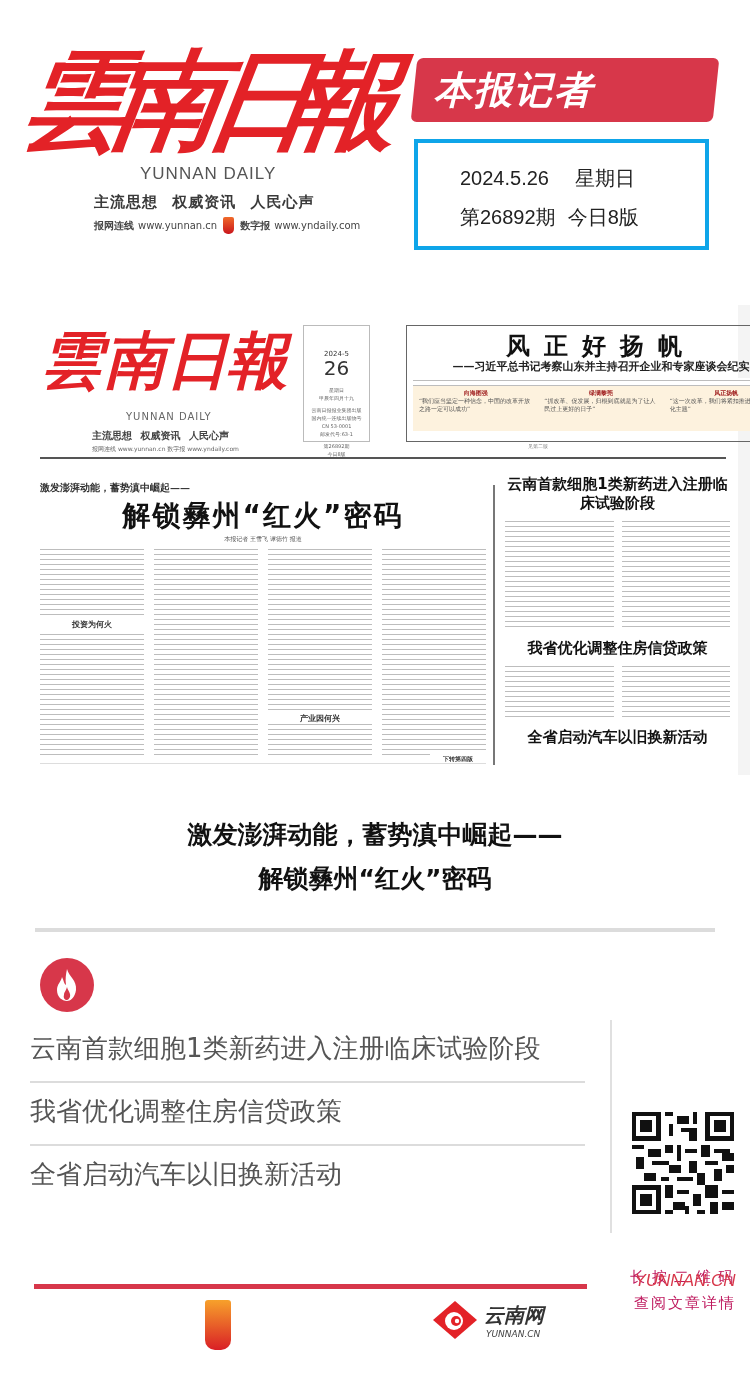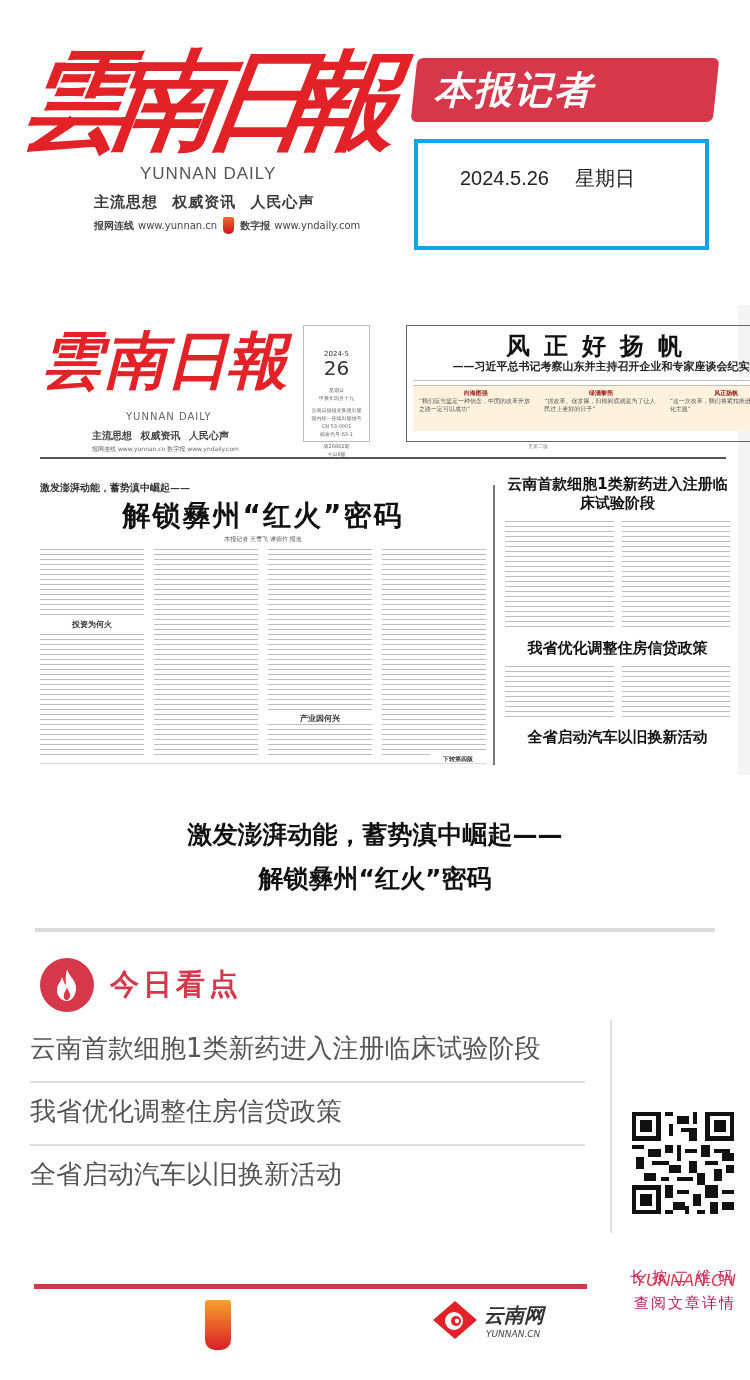--- a/index.html
+++ b/index.html
@@ -119,20 +119,23 @@
     <span>www.yndaily.com</span>
   </div>
 
   <div class="banner"></div>
   <div class="banner-text">本报记者</div>
 
   <div class="datebox">
     <div class="l1">
       <span>2024.5.26</span><span>星期日</span>
     </div>
+    <div class="l2">
+      <span>第26892期</span><span>今日8版</span>
+    </div>
   </div>
 </div>
 
 <div class="paper">
   <div class="pp-rightshade"></div>
   <div class="pp-logo">
     <span class="char" style="left:0">雲</span>
     <span class="char" style="left:64px">南</span>
     <span class="char" style="left:126px">日</span>
     <span class="char" style="left:186px">報</span>
@@ -214,21 +217,20 @@
 </div>
 <div class="paper-bottom-line"></div>
 
 <div class="hl-head">
   <div class="hl-icon">
     <svg width="30" height="36" viewBox="0 0 30 36">
       <path d="M15 2 C17 10 25 13 24 23 C23 31 18 34 15 34 C10 34 5 30 5 23 C5 17 9 15 10 10 C12 14 12 17 14 18 C13 12 14 7 15 2 Z" fill="#fff"></path>
       <path d="M15 20 C16 24 19 26 18 30 C17 32 16 33 15 33 C13 33 11 31 12 28 C12 25 14 24 15 20 Z" fill="#d7374a"></path>
     </svg>
   </div>
-  <div class="hl-title">今日看点</div>
 </div>
 
 <div class="hl-list">
   <div class="hl-item">云南首款细胞1类新药进入注册临床试验阶段</div>
   <div class="hl-item">我省优化调整住房信贷政策</div>
   <div class="hl-item">全省启动汽车以旧换新活动</div>
 </div>
 <div class="hl-vsep"></div>
 <div class="hl-redline"></div>
 

